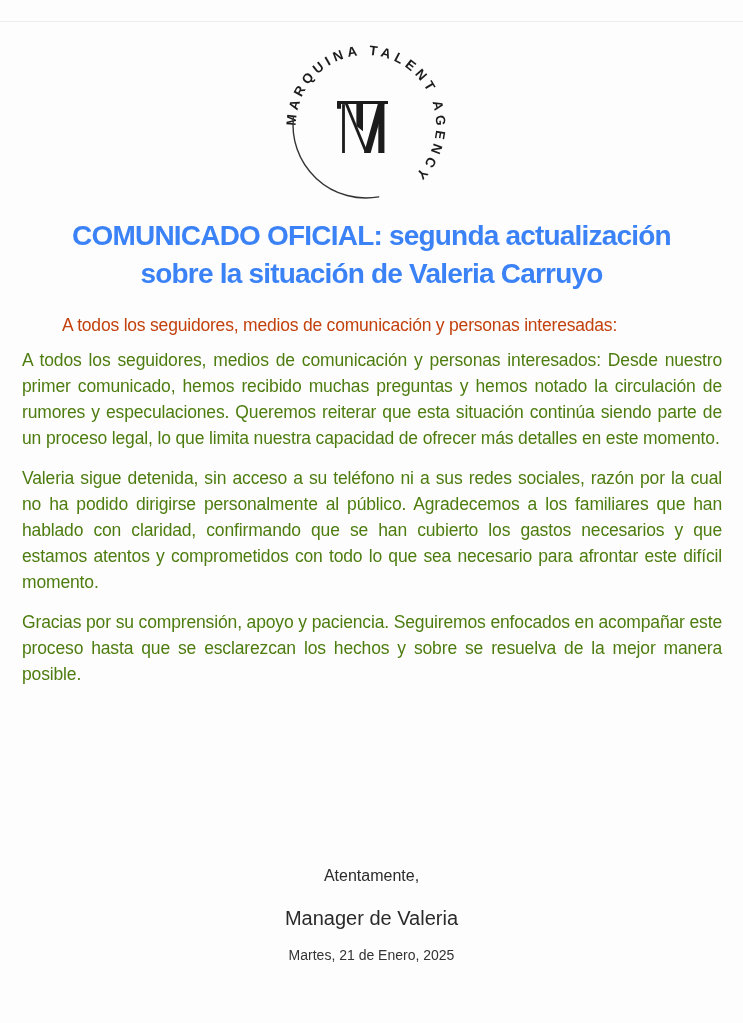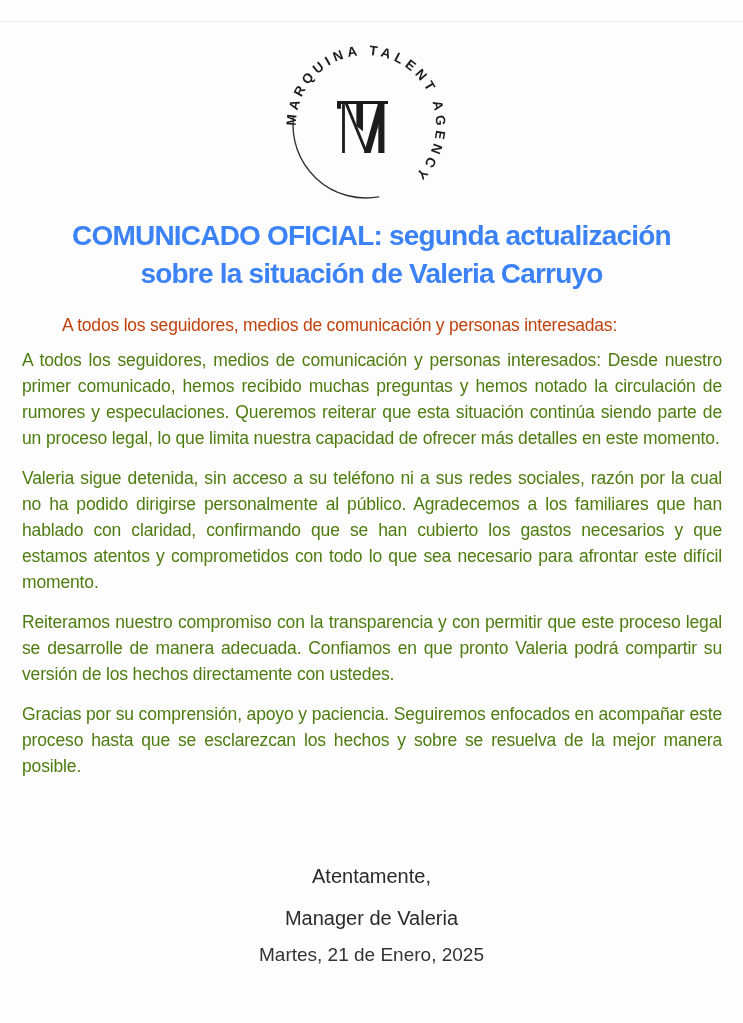--- a/index.html
+++ b/index.html
@@ -57,23 +57,23 @@
     color: #4d7c0f;
     letter-spacing: -0.15px;
   }
   .bodytext p { margin: 0 0 14px 0; }
   .closing {
     position: absolute;
     top: 863px; left: 0; right: 0;
     text-align: center;
     color: #2b2b2b;
   }
-  .signoff   { font-size: 20px; line-height: 26px; margin-bottom: 16px; }
+  .signoff   { font-size: 16px; line-height: 26px; margin-bottom: 16px; }
   .signature { font-size: 20px; line-height: 26px; margin-bottom: 15px; }
-  .dateline  { font-size: 19px; line-height: 18px; color: #333333; text-align: center; }
+  .dateline  { font-size: 14px; line-height: 18px; color: #333333; text-align: center; }
 </style>
 </head>
 <body>
 
 <div class="page">
 
   <div class="topline"></div>
 
   <div class="logo-wrap">
     <svg viewBox="0 0 200 200">
@@ -107,21 +107,20 @@
   <div class="title">
     <div>COMUNICADO OFICIAL: segunda actualización</div>
     <div>sobre la situación de Valeria Carruyo</div>
   </div>
 
   <div class="salutation">A todos los seguidores, medios de comunicación y personas interesadas:</div>
 
   <div class="bodytext">
     <p>A todos los seguidores, medios de comunicación y personas interesados: Desde nuestro primer comunicado, hemos recibido muchas preguntas y hemos notado la circulación de rumores y especulaciones. Queremos reiterar que esta situación continúa siendo parte de un proceso legal, lo que limita nuestra capacidad de ofrecer más detalles en este momento.</p>
     <p>Valeria sigue detenida, sin acceso a su teléfono ni a sus redes sociales, razón por la cual no ha podido dirigirse personalmente al público. Agradecemos a los familiares que han hablado con claridad, confirmando que se han cubierto los gastos necesarios y que estamos atentos y comprometidos con todo lo que sea necesario para afrontar este difícil momento.</p>
-    <p>Reiteramos nuestro compromiso con la transparencia y con permitir que este proceso legal se desarrolle de manera adecuada. Confiamos en que pronto Valeria podrá compartir su versión de los hechos directamente con ustedes.</p>
     <p>Gracias por su comprensión, apoyo y paciencia. Seguiremos enfocados en acompañar este proceso hasta que se esclarezcan los hechos y sobre se resuelva de la mejor manera posible.</p>
   </div>
 
   <div class="closing">
     <div class="signoff">Atentamente,</div>
     <div class="signature">Manager de Valeria</div>
     <div class="dateline">Martes, 21 de Enero, 2025</div>
   </div>
 
 </div>

